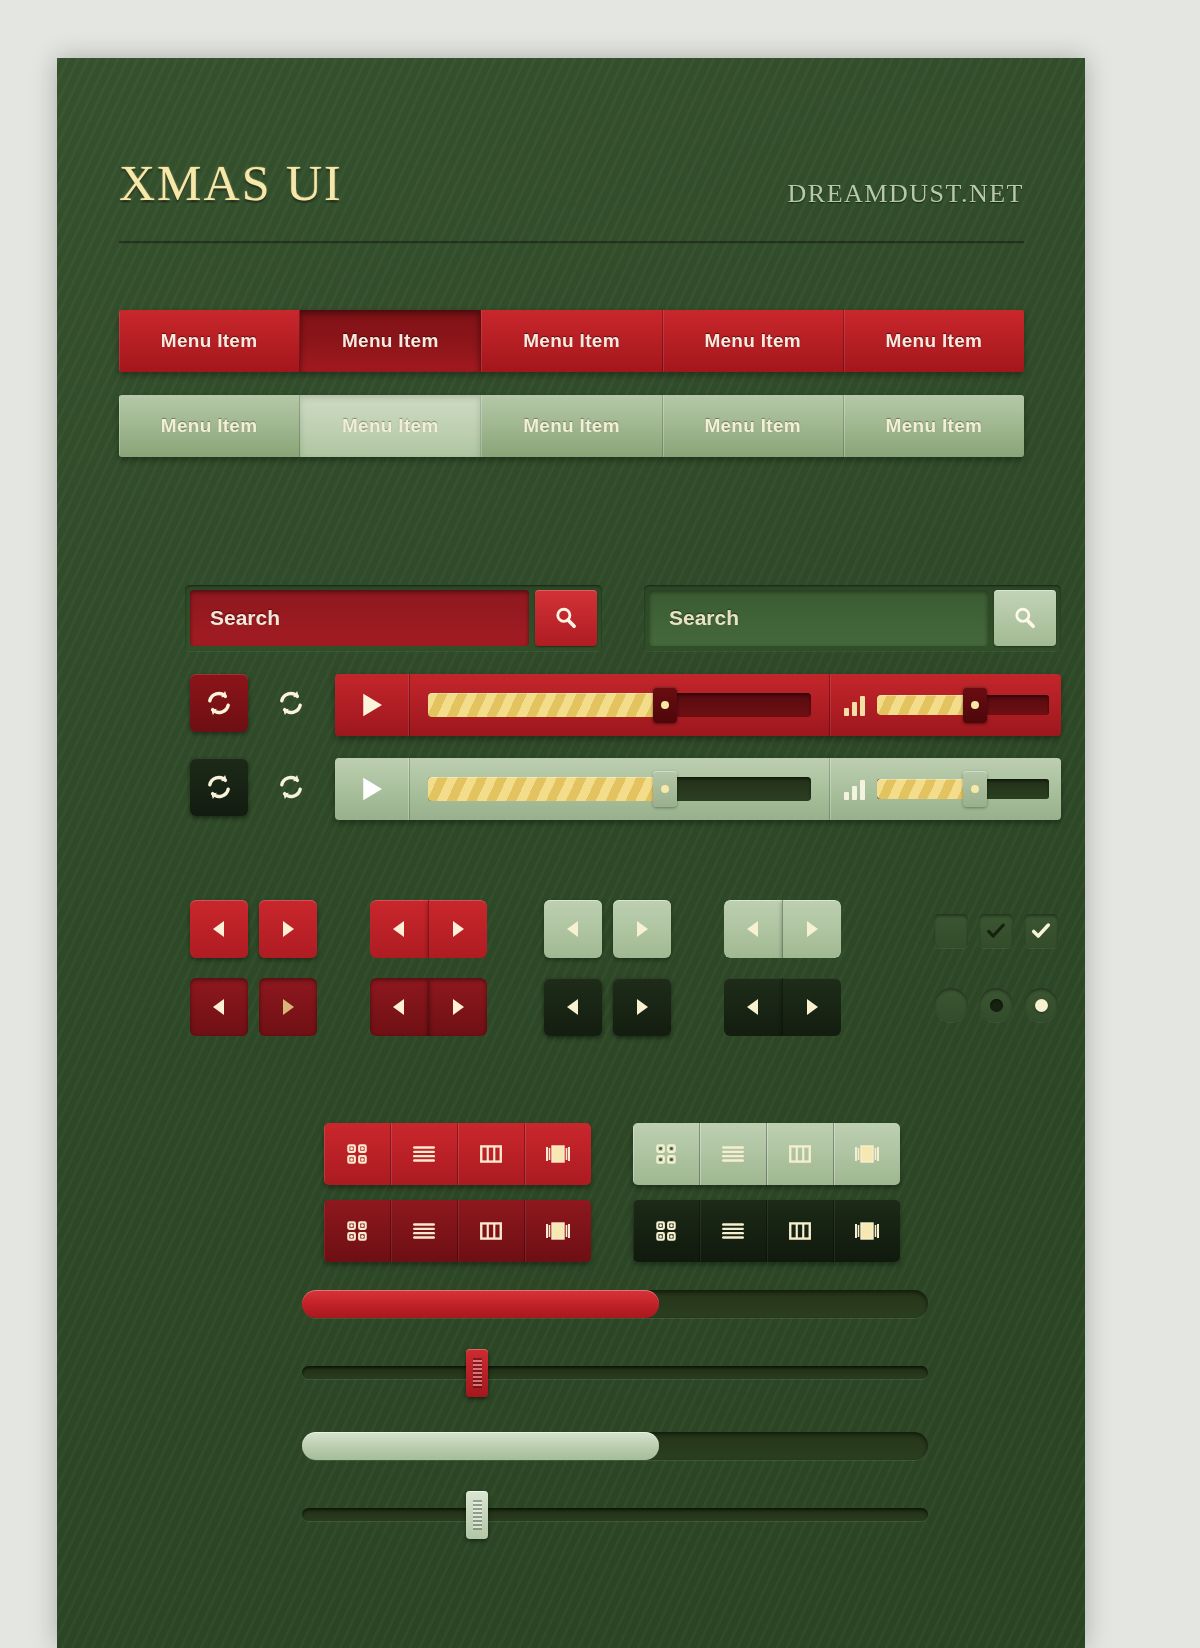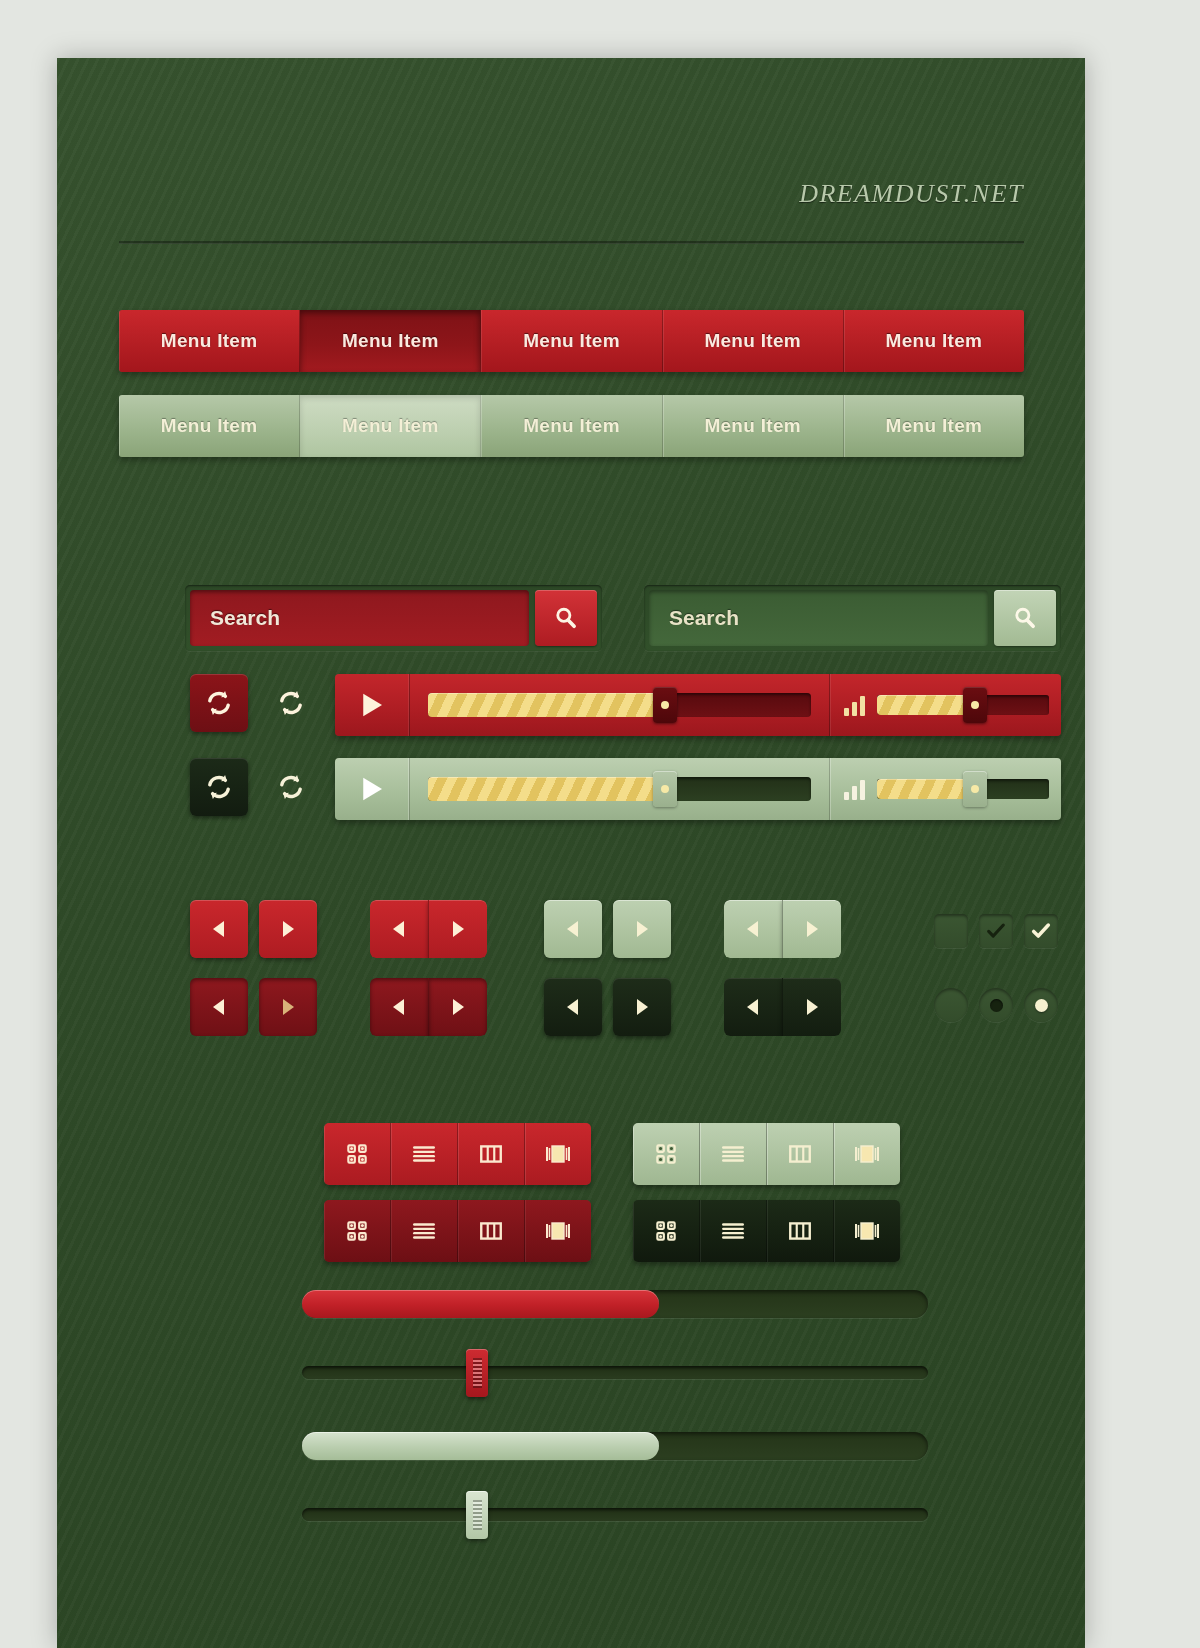--- a/index.html
+++ b/index.html
@@ -30,21 +30,21 @@
     font-size:50px;letter-spacing:2px;
     color:#f6e8a8;
     text-shadow:0 2px 2px rgba(0,0,0,.55), 0 0 2px rgba(255,240,170,.6);
     position:absolute;left:0;top:0;line-height:60px;
   }
   .hdr-site{
     font-family:"Liberation Serif", serif;
     font-size:26px;letter-spacing:1.5px;
     color:#b8c9ab;
     text-shadow:0 1px 1px rgba(0,0,0,.5);
-    position:absolute;right:0;top:26px;font-style:italic;
+    position:absolute;right:0;top:26px;
   }
   .hdr-rule{
     position:absolute;left:0;top:88px;width:905px;height:2px;
     background:linear-gradient(to right,rgba(0,0,0,.35),rgba(0,0,0,.35));
     border-bottom:1px solid rgba(255,255,255,.09);
   }
 
   
   .menubar{position:absolute;display:flex;border-radius:3px;overflow:hidden;
     box-shadow:0 3px 6px rgba(0,0,0,.35);}
@@ -248,20 +248,21 @@
       rgba(255,200,200,.5) 2px,rgba(255,200,200,.5) 4px);}
 
   
 </style>
 </head>
 <body>
 
 <div class="page">
 
   <div class="hdr">
+    <div class="hdr-title">XMAS UI</div>
     <div class="hdr-site">DREAMDUST.NET</div>
     <div class="hdr-rule"></div>
   </div>
 
   <div class="menubar red">
     <div class="mi">Menu Item</div>
     <div class="mi active">Menu Item</div>
     <div class="mi">Menu Item</div>
     <div class="mi">Menu Item</div>
     <div class="mi">Menu Item</div>

